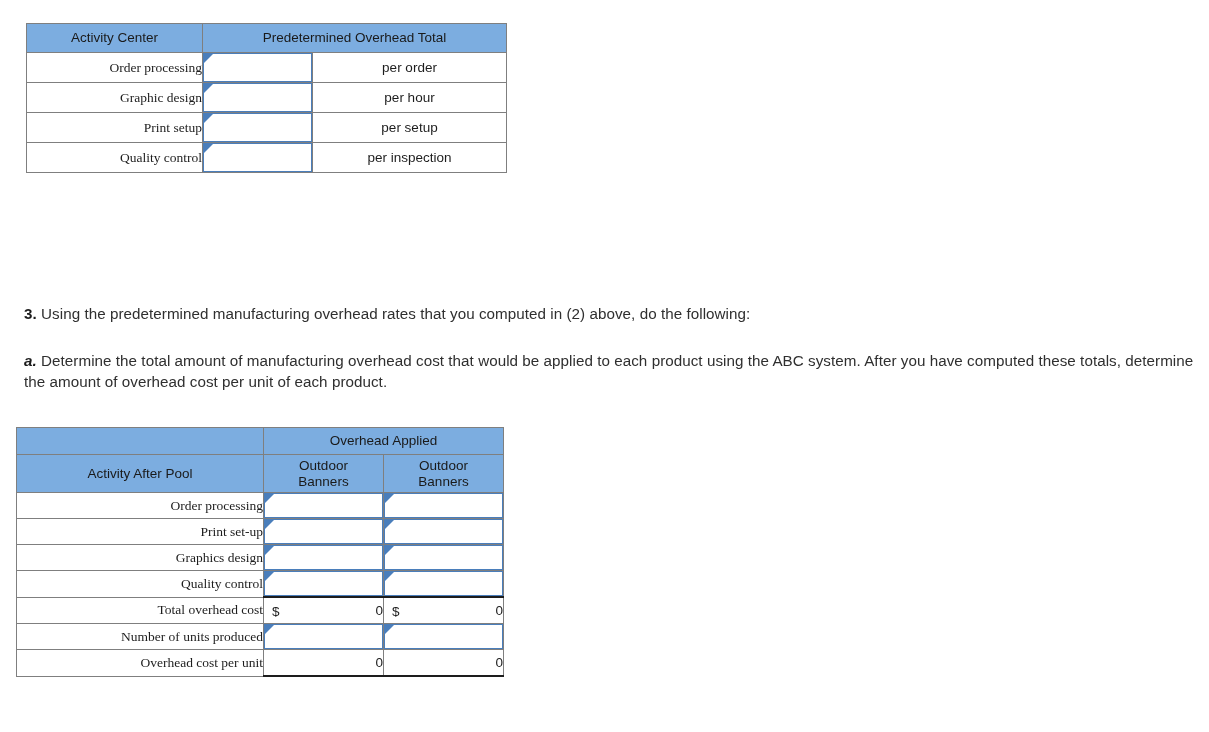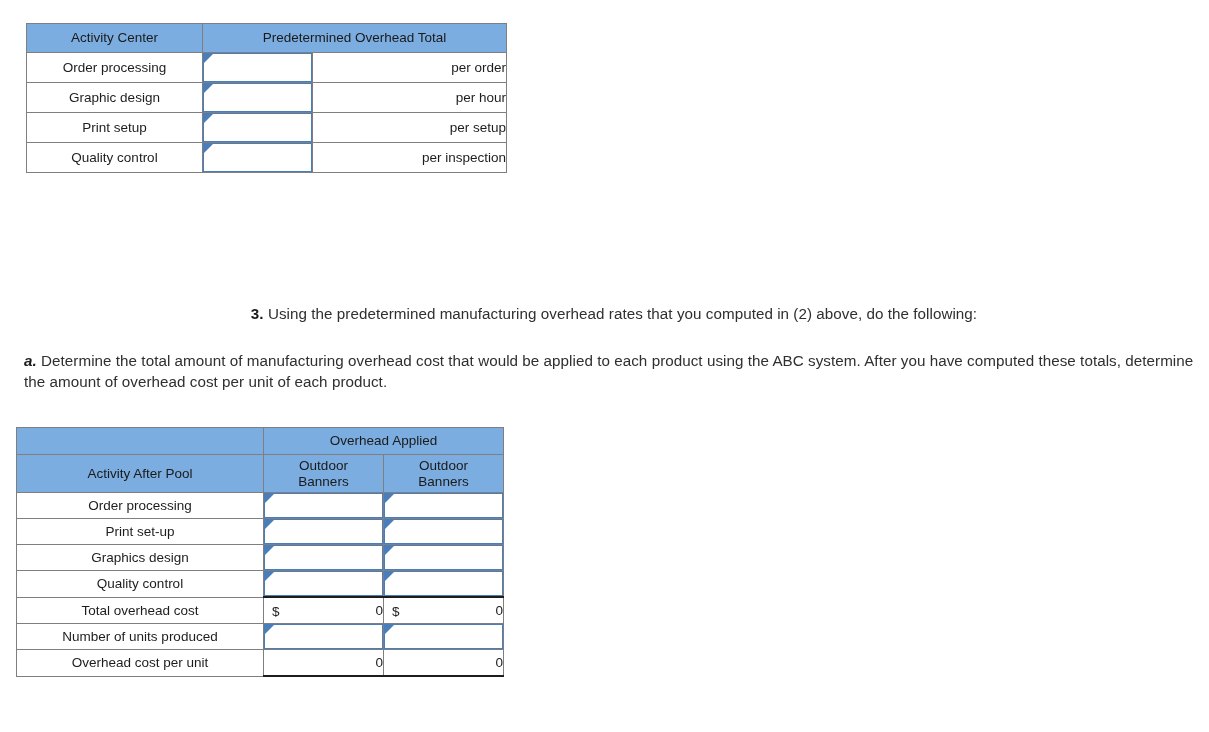--- a/index.html
+++ b/index.html
@@ -33,26 +33,27 @@
   }
   .hdr {
     background: #7cade0 !important;
     font-weight: bold;
     text-align: center;
     color: #1a1a1a;
     font-size: 13.5px;
     line-height: 1.12;
   }
   .lbl {
-    text-align: center;
+    text-align: right;
     padding-left: 6px;
     white-space: nowrap;
+    font-family: Liberation Serif, serif;
   }
   .unit {
-    text-align: right;
+    text-align: center;
     padding-left: 5px;
     white-space: nowrap;
   }
 
   
   .incell {
     padding: 0;
   }
   .inbox {
     position: relative;
@@ -105,21 +106,21 @@
   
   .para {
     position: absolute;
     font-size: 15.2px;
     line-height: 21px;
     color: #2f2f2f;
     letter-spacing: 0.05px;
   }
   .para b { font-weight: bold; color: #1b1b1b; }
   .para i.bi { font-weight: bold; font-style: italic; color: #1b1b1b; }
-  #para-3 { left: 24px; top: 303px; width: 1180px; text-align: center; }
+  #para-3 { left: 24px; top: 303px; width: 1180px; }
   #para-a { left: 24px; top: 350px; width: 1180px; }
 
   
   #table-overhead-applied {
     left: 16px;
     top: 427px;
     width: 487px;
   }
   #table-overhead-applied td { height: 25px; }
 </style>

